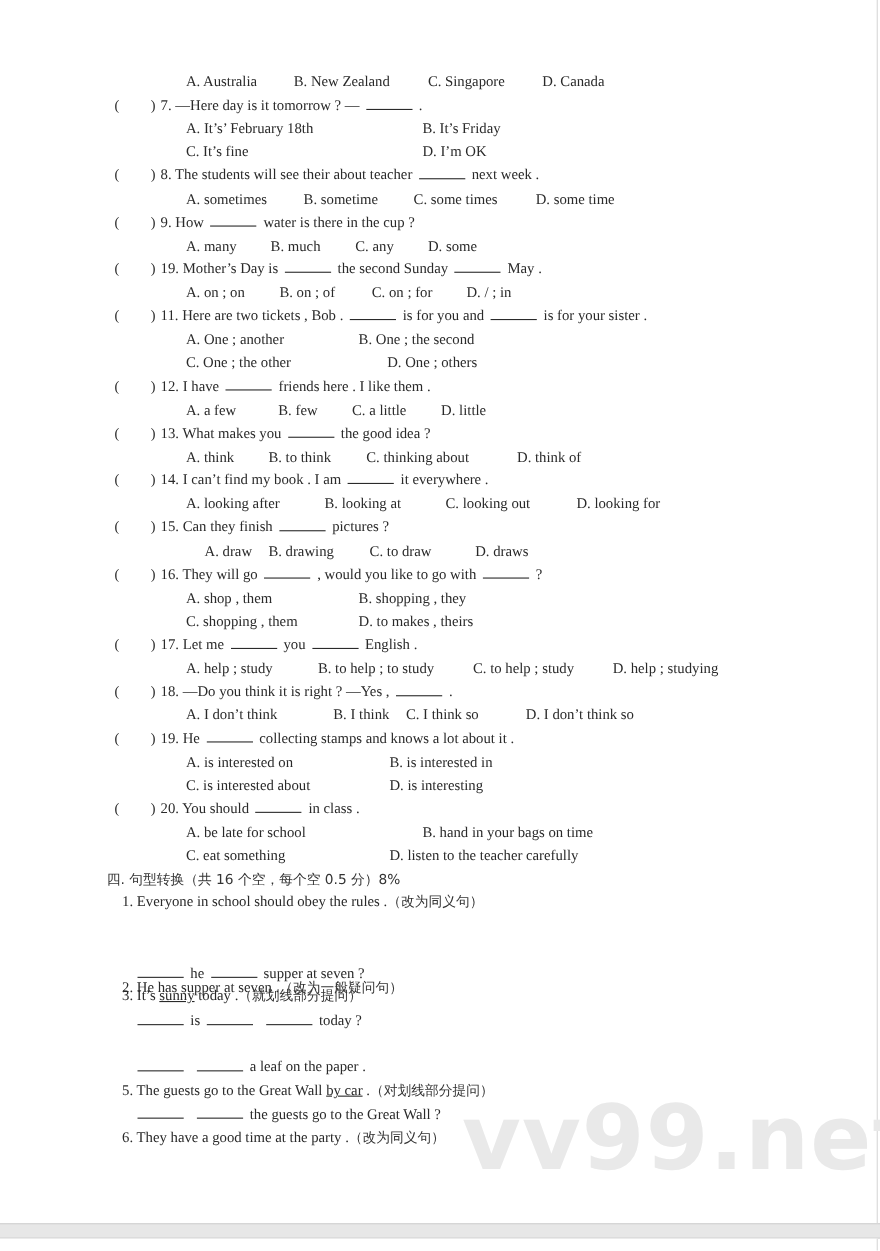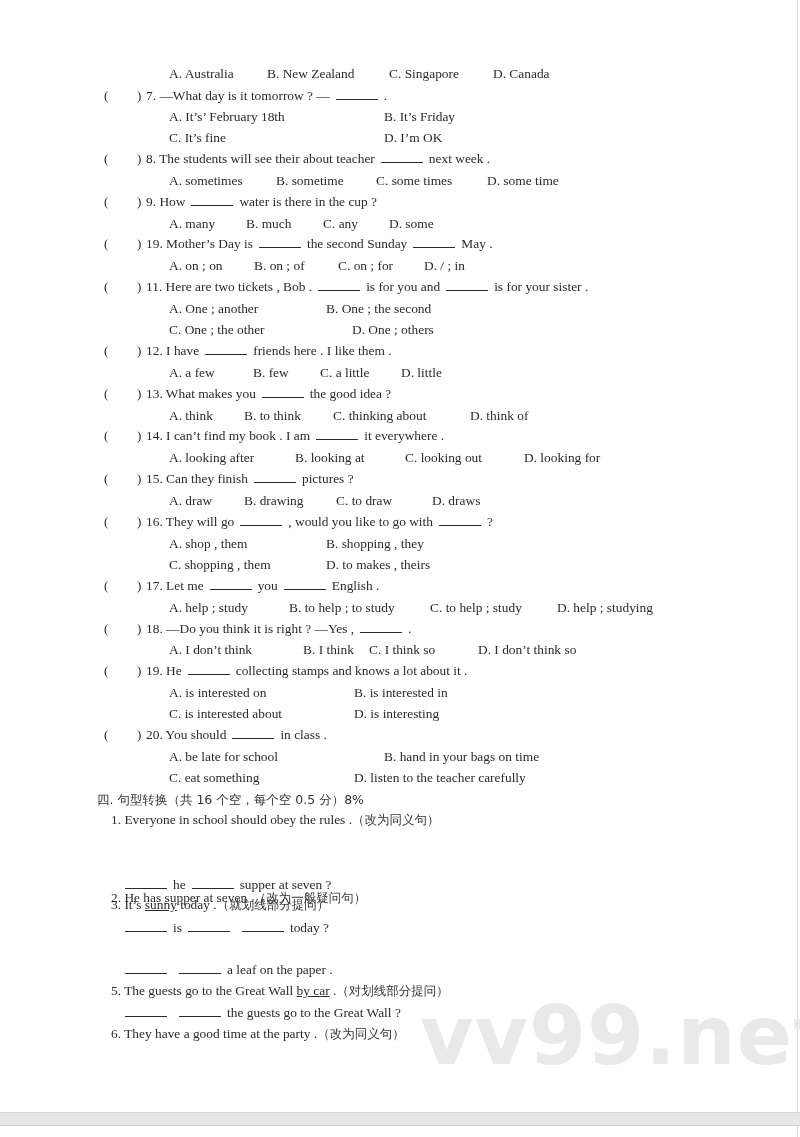--- a/index.html
+++ b/index.html
@@ -57,21 +57,21 @@
   <div class="line" style="top:66px">
     <span class="opt" style="left:169px">A. Australia</span>
     <span class="opt" style="left:267px">B. New Zealand</span>
     <span class="opt" style="left:389px">C. Singapore</span>
     <span class="opt" style="left:493px">D. Canada</span>
   </div>
 
   <div class="line" style="top:88px">
     <span class="paren-l">(</span>
     <span class="paren-r">)</span>
-    <span class="qtext"><span>7.</span> <span>—What day is it tomorrow ? —</span><span class="blank"></span><span>.</span></span>
+    <span class="qtext"><span>7.</span> <span>—Here day is it tomorrow ? —</span><span class="blank"></span><span>.</span></span>
   </div>
   <div class="line" style="top:109px">
     <span class="opt" style="left:169px">A. It’s’ February 18th</span>
     <span class="opt" style="left:384px">B. It’s Friday</span>
   </div>
   <div class="line" style="top:130px">
     <span class="opt" style="left:169px">C. It’s fine</span>
     <span class="opt" style="left:384px">D. I’m OK</span>
   </div>
 
@@ -160,21 +160,21 @@
     <span class="opt" style="left:405px">C. looking out</span>
     <span class="opt" style="left:524px">D. looking for</span>
   </div>
 
   <div class="line" style="top:471px">
     <span class="paren-l">(</span>
     <span class="paren-r">)</span>
     <span class="qtext"><span>15.</span> <span>Can they finish</span><span class="blank"></span><span>pictures ?</span></span>
   </div>
   <div class="line" style="top:493px">
-    <span class="opt" style="left:169px">A. draw</span>
+    <span class="opt" style="left:186px">A. draw</span>
     <span class="opt" style="left:244px">B. drawing</span>
     <span class="opt" style="left:336px">C. to draw</span>
     <span class="opt" style="left:432px">D. draws</span>
   </div>
 
   <div class="line" style="top:514px">
     <span class="paren-l">(</span>
     <span class="paren-r">)</span>
     <span class="qtext"><span>16.</span> <span>They will go</span><span class="blank"></span><span>, would you like to go with</span><span class="blank"></span><span>?</span></span>
   </div>

